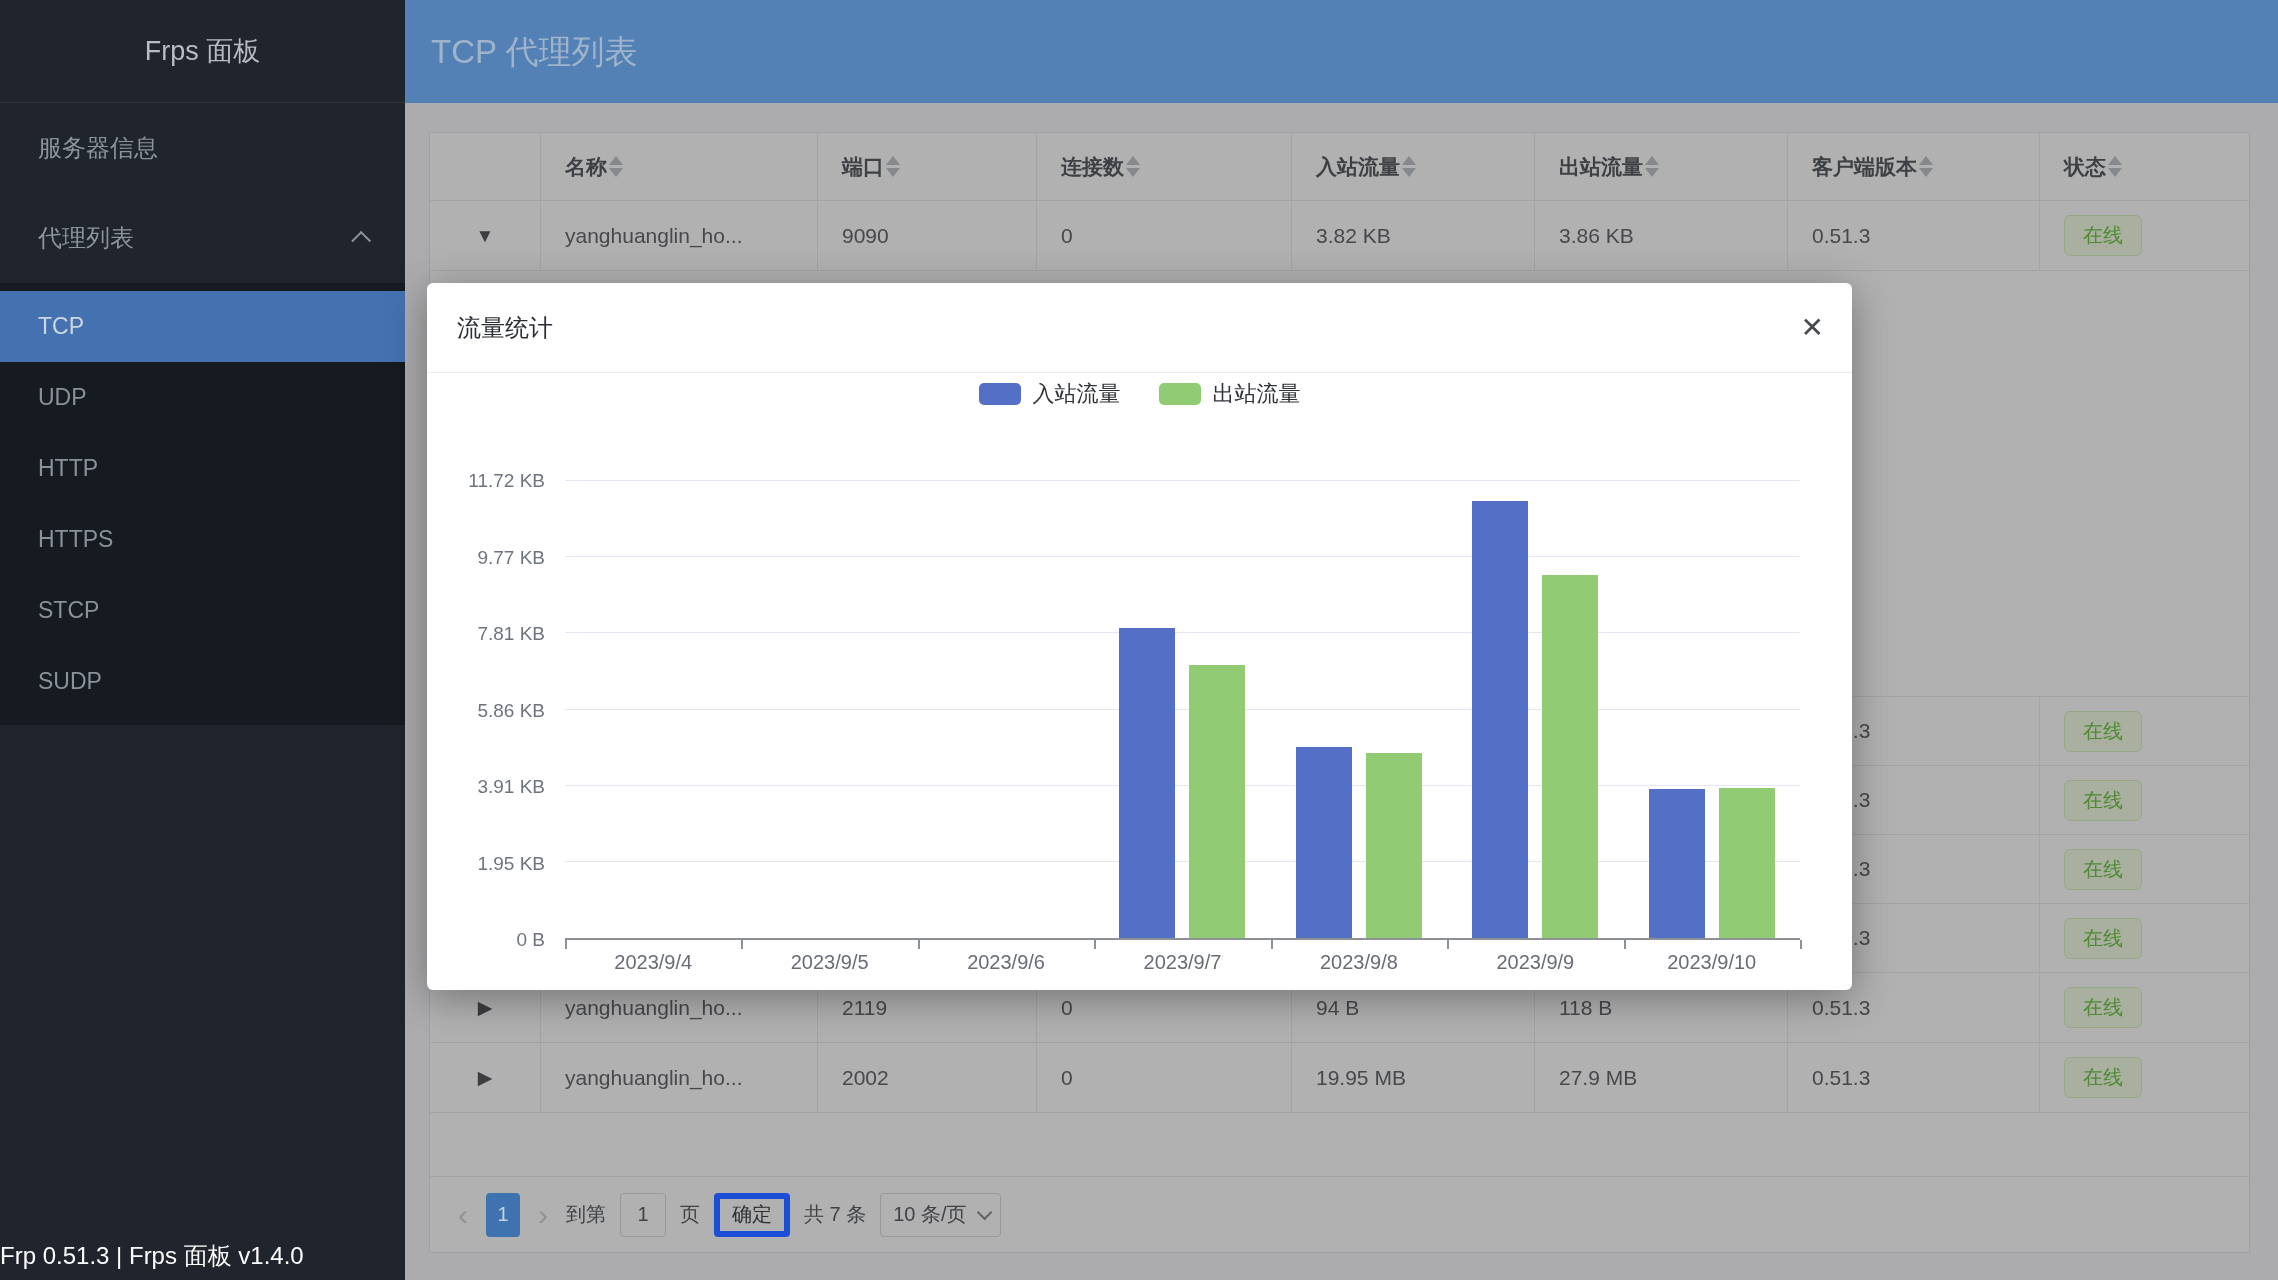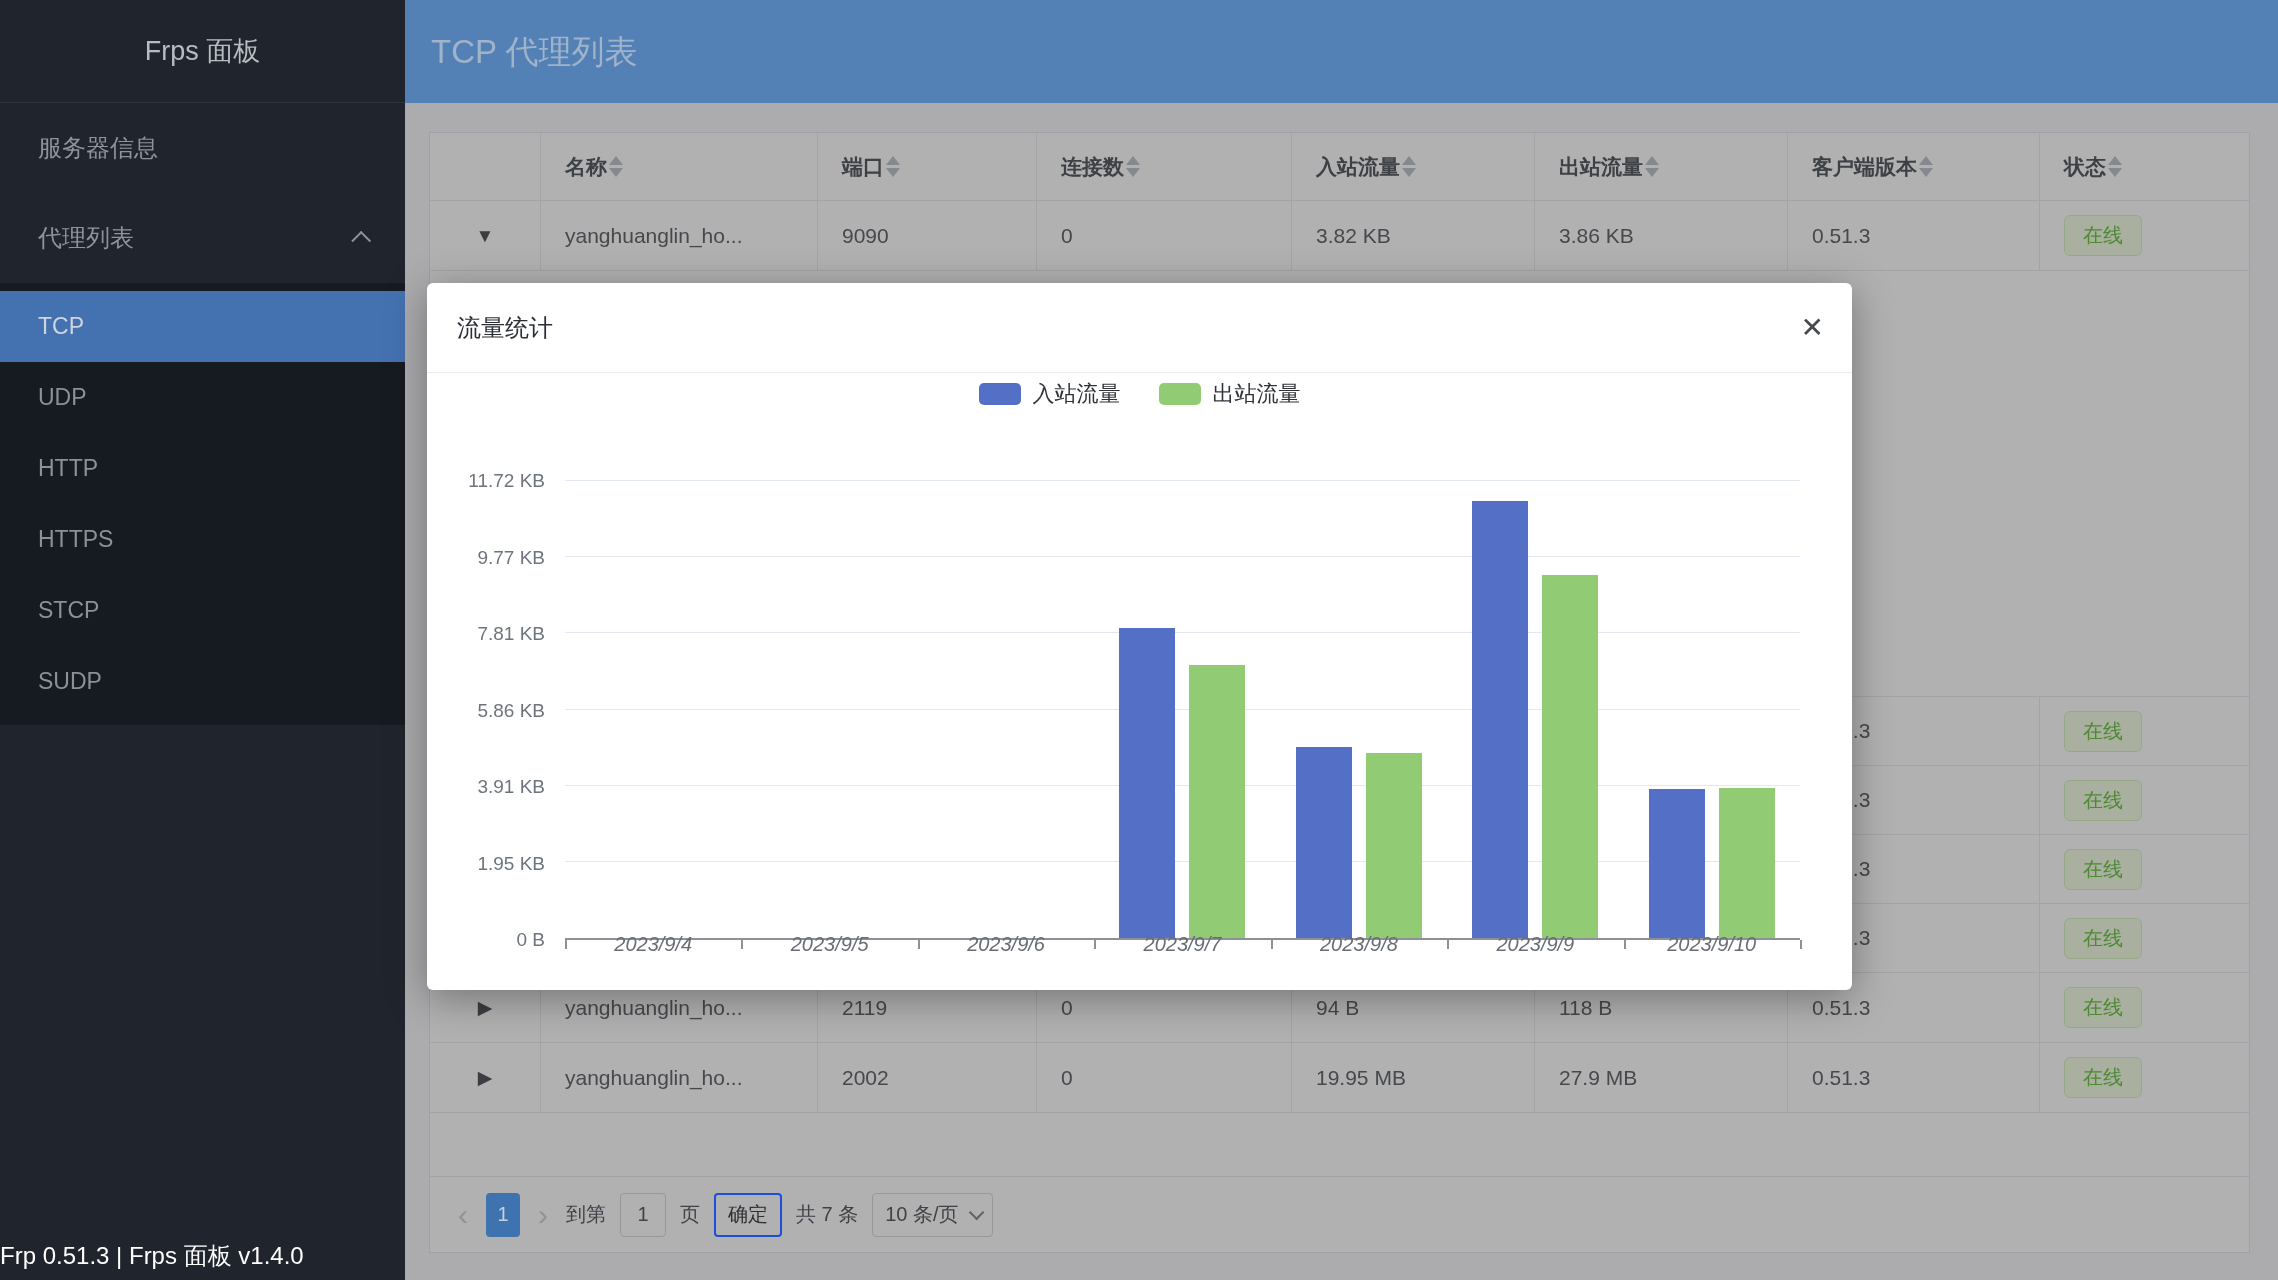--- a/index.html
+++ b/index.html
@@ -50,21 +50,21 @@
 
   
   .pagination { position:absolute; left:0; right:0; bottom:0; height:76px; border-top:1px solid #a3a4a7;
     display:flex; align-items:center; gap:14px; padding-left:24px; font-size:20px; color:#3f4246; }
   .pg-arrow { width:18px; height:44px; display:flex; align-items:center; justify-content:center;
     color:#8f9296; font-size:30px; cursor:pointer; }
   .pg-current { width:34px; height:44px; background:#3f73b0; color:#c6d1dc; border-radius:4px;
     display:flex; align-items:center; justify-content:center; cursor:pointer; }
   .pg-input { width:46px; height:44px; border:1px solid #96989b; border-radius:4px; background:#b1b1b2;
     text-align:center; font-size:20px; color:#3f4246; font-family:inherit; }
-  .pg-btn { height:44px; padding:0 12px; border:2px solid #1d4ed8; border-radius:4px;
+  .pg-btn { height:44px; padding:0 12px; border:6px solid #1d4ed8; border-radius:4px;
     display:flex; align-items:center; justify-content:center; color:#2f3235; cursor:pointer; }
   .pg-select { height:44px; padding:0 12px; border:1px solid #96989b; border-radius:4px;
     display:flex; align-items:center; gap:10px; cursor:pointer; }
   .chev-down { width:11px; height:11px; border-right:2px solid #5f6266; border-bottom:2px solid #5f6266;
     transform:rotate(45deg) translateY(-3px); }
 
   
   .modal { position:absolute; left:427px; top:283px; width:1425px; height:707px; background:#ffffff;
     border-radius:6px; box-shadow:0 8px 40px rgba(0,0,0,0.35); z-index:10; }
   .modal-header { height:90px; border-bottom:1px solid #ececee; display:flex; align-items:center;
@@ -90,21 +90,21 @@
   .ticks { position:absolute; left:138px; top:657px; width:1235px; height:9px; }
   .tick { position:absolute; top:0; width:2px; height:9px; background:#8d9095; }
   .tick:nth-child(1){left:0;} .tick:nth-child(2){left:14.2857%;} .tick:nth-child(3){left:28.5714%;}
   .tick:nth-child(4){left:42.8571%;} .tick:nth-child(5){left:57.1428%;} .tick:nth-child(6){left:71.4285%;}
   .tick:nth-child(7){left:85.7142%;} .tick:nth-child(8){left:100%;}
   .y-axis { position:absolute; left:0; top:198px; width:118px; height:459px; }
   .ylabel { position:absolute; right:0; transform:translateY(50%); font-size:19px; color:#6e747d; }
   .ylabel:nth-child(1){bottom:0;} .ylabel:nth-child(2){bottom:16.667%;} .ylabel:nth-child(3){bottom:33.333%;}
   .ylabel:nth-child(4){bottom:50%;} .ylabel:nth-child(5){bottom:66.667%;margin-top:15px;} .ylabel:nth-child(6){bottom:83.333%;}
   .ylabel:nth-child(7){bottom:100%;}
-  .x-labels { position:absolute; left:138px; top:650px; width:1235px; display:flex;font-style:italic; }
+  .x-labels { position:absolute; left:138px; top:668px; width:1235px; display:flex; }
   .xlabel { flex:1; text-align:center; font-size:20px; color:#686d75; }
 </style>
 </head>
 <body>
 
 <div class="sidebar">
   <div class="sidebar-title">Frps 面板</div>
   <div class="menu-item">
     <span>服务器信息</span>
   </div>

